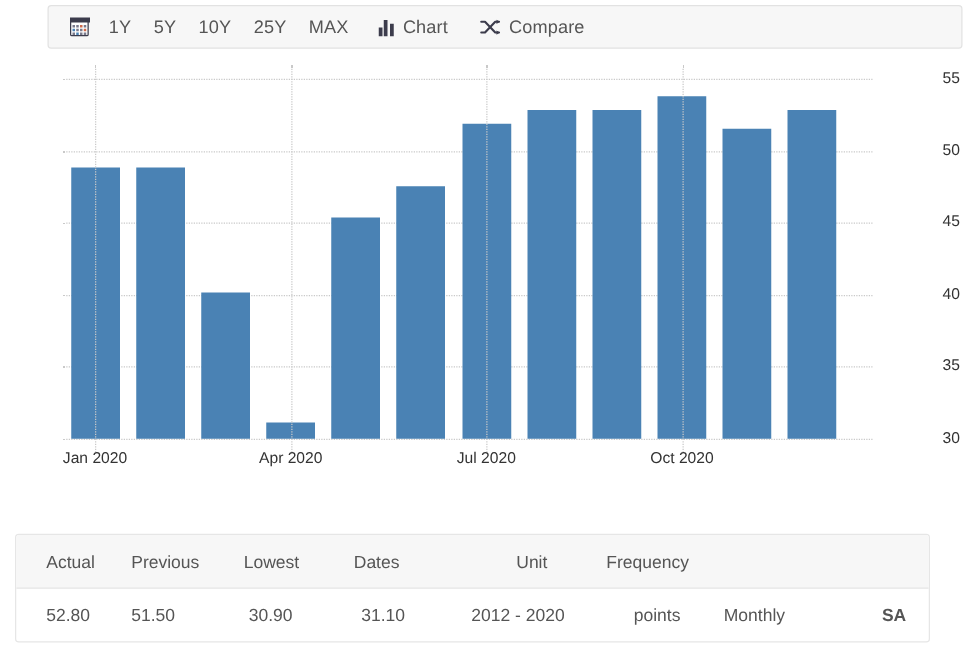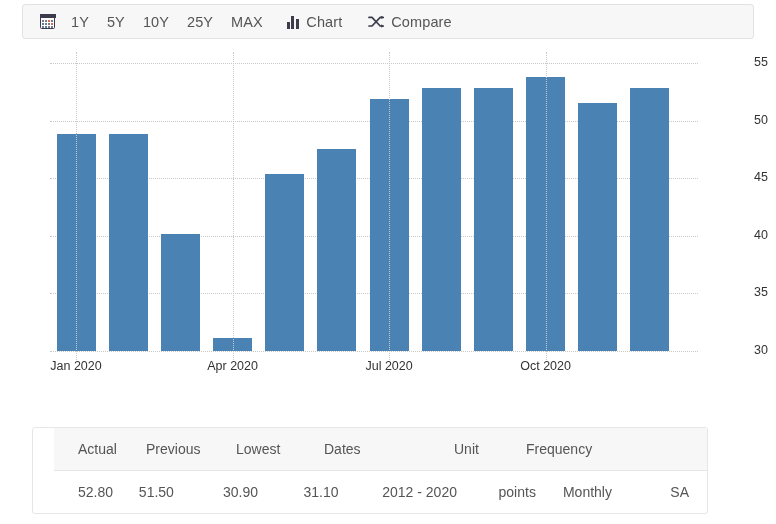--- a/index.html
+++ b/index.html
@@ -12,21 +12,21 @@
   #app {
     position: relative;
     width: 776px; height: 524px;
     overflow: hidden;
     background: #ffffff;
   }
 
   
   .toolbar {
     position: absolute;
-    left: 22px; top: 4px;
+    left: 38px; top: 4px;
     width: 732px; height: 35px;
     background: #f7f7f7;
     border: 1px solid #e2e2e2;
     border-radius: 3px;
     display: flex;
     align-items: center;
     padding-left: 10px;
   }
   .tb-item {
     display: flex;
@@ -120,27 +120,26 @@
     top: 296px;
     font-size: 12.5px;
     color: #333333;
     white-space: nowrap;
     transform: translateX(-50%);
   }
 
   
   .stats {
     position: absolute;
-    left: 32px; top: 427px;
-    width: 676px;
+    left: 12px; top: 427px;
+    width: 732px;
     border: 1px solid #e6e6e6;
     border-radius: 3px;
     background: #ffffff;
     overflow: hidden;
-    padding-left: 21px;
   }
   .stats-row { display: flex; }
   .stats-head {
     background: #f7f7f7;
     border-bottom: 1px solid #e6e6e6;
   }
   .stats-cell {
     font-size: 14px;
     color: #555555;
     padding: 13px 0 13px 0;
@@ -148,21 +147,21 @@
   }
   .stats-head .stats-cell { color: #555555; }
   .stats-body .stats-cell { color: #555555; }
   .c-actual    { width: 92px;  padding-left: 24px; }
   .c-previous  { width: 94px;  }
   .c-highest   { width: 90px;  }
   .c-lowest    { width: 88px;  }
   .c-dates     { width: 130px; }
   .c-unit      { width: 72px;  }
   .c-frequency { width: 120px; }
-  .c-adj       { flex: 1; text-align: right; padding-right: 18px; }
+  .c-adj       { flex: 1; text-align: right; padding-right: 18px; font-weight: bold; }
 </style>
 </head>
 <body>
 
 <div id="app">
 
   <div class="toolbar">
 
     <div class="tb-item tb-icon-only">
       <span class="tb-glyph" style="margin-right:0">

